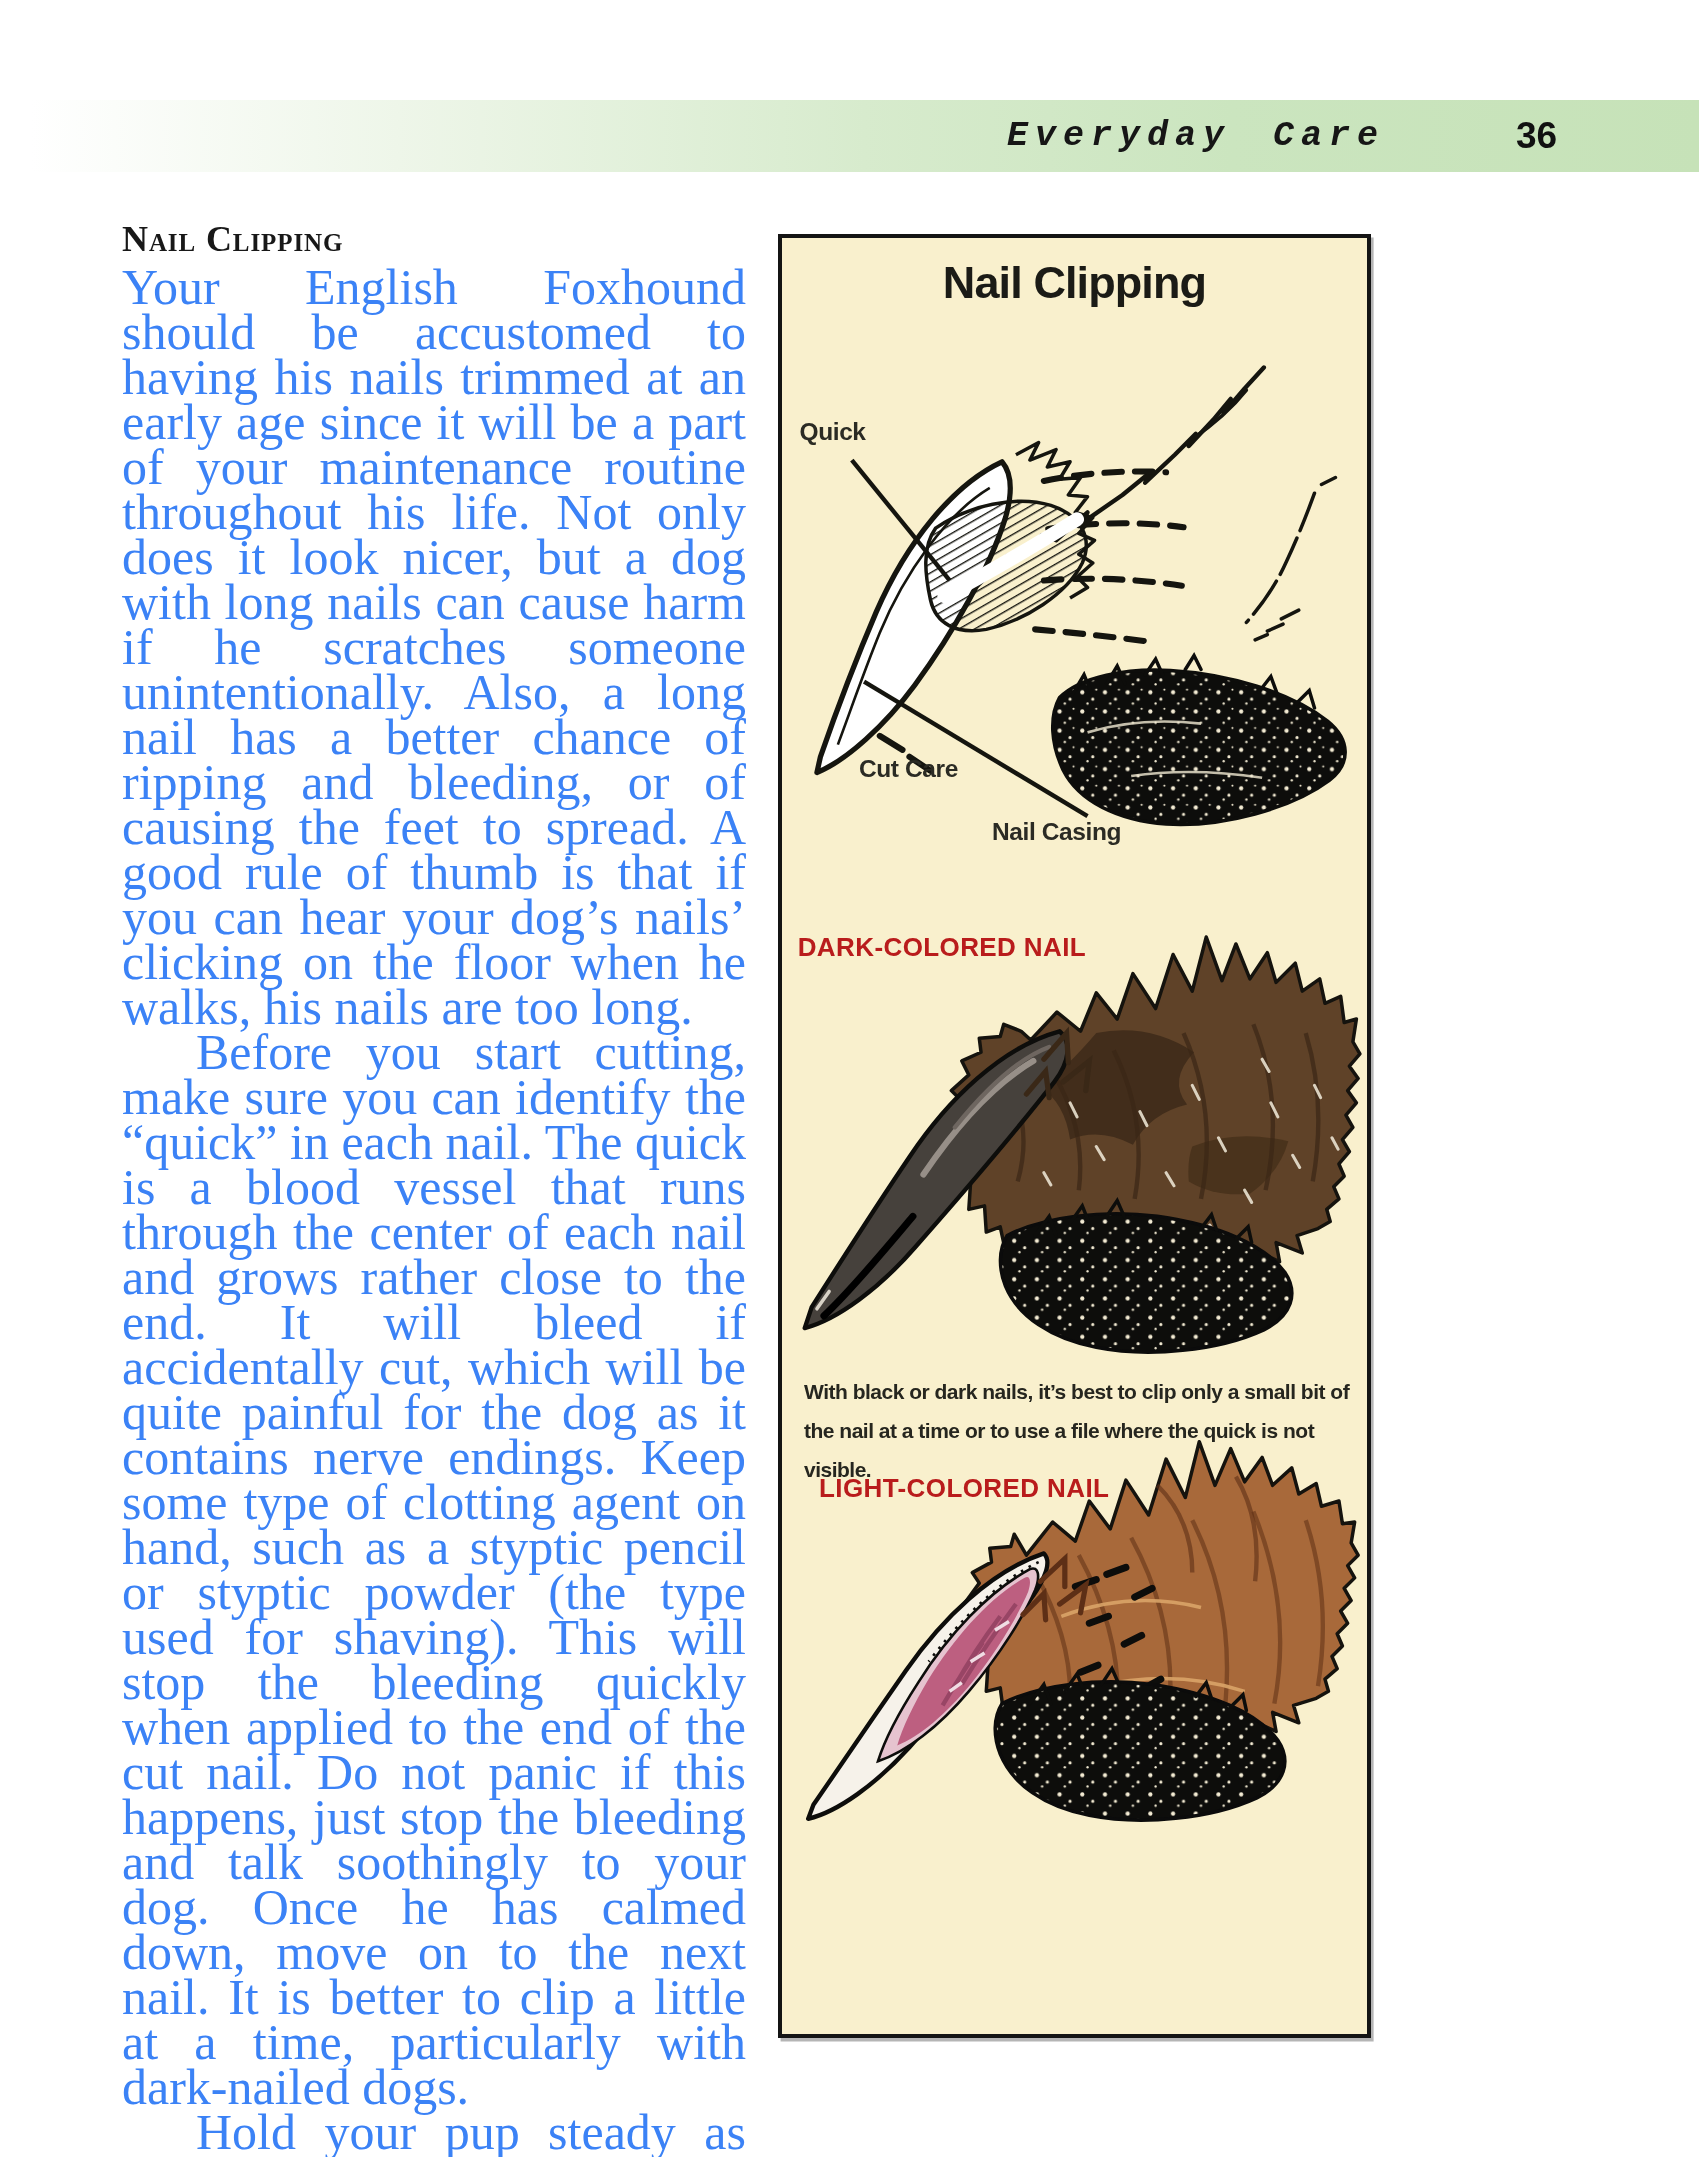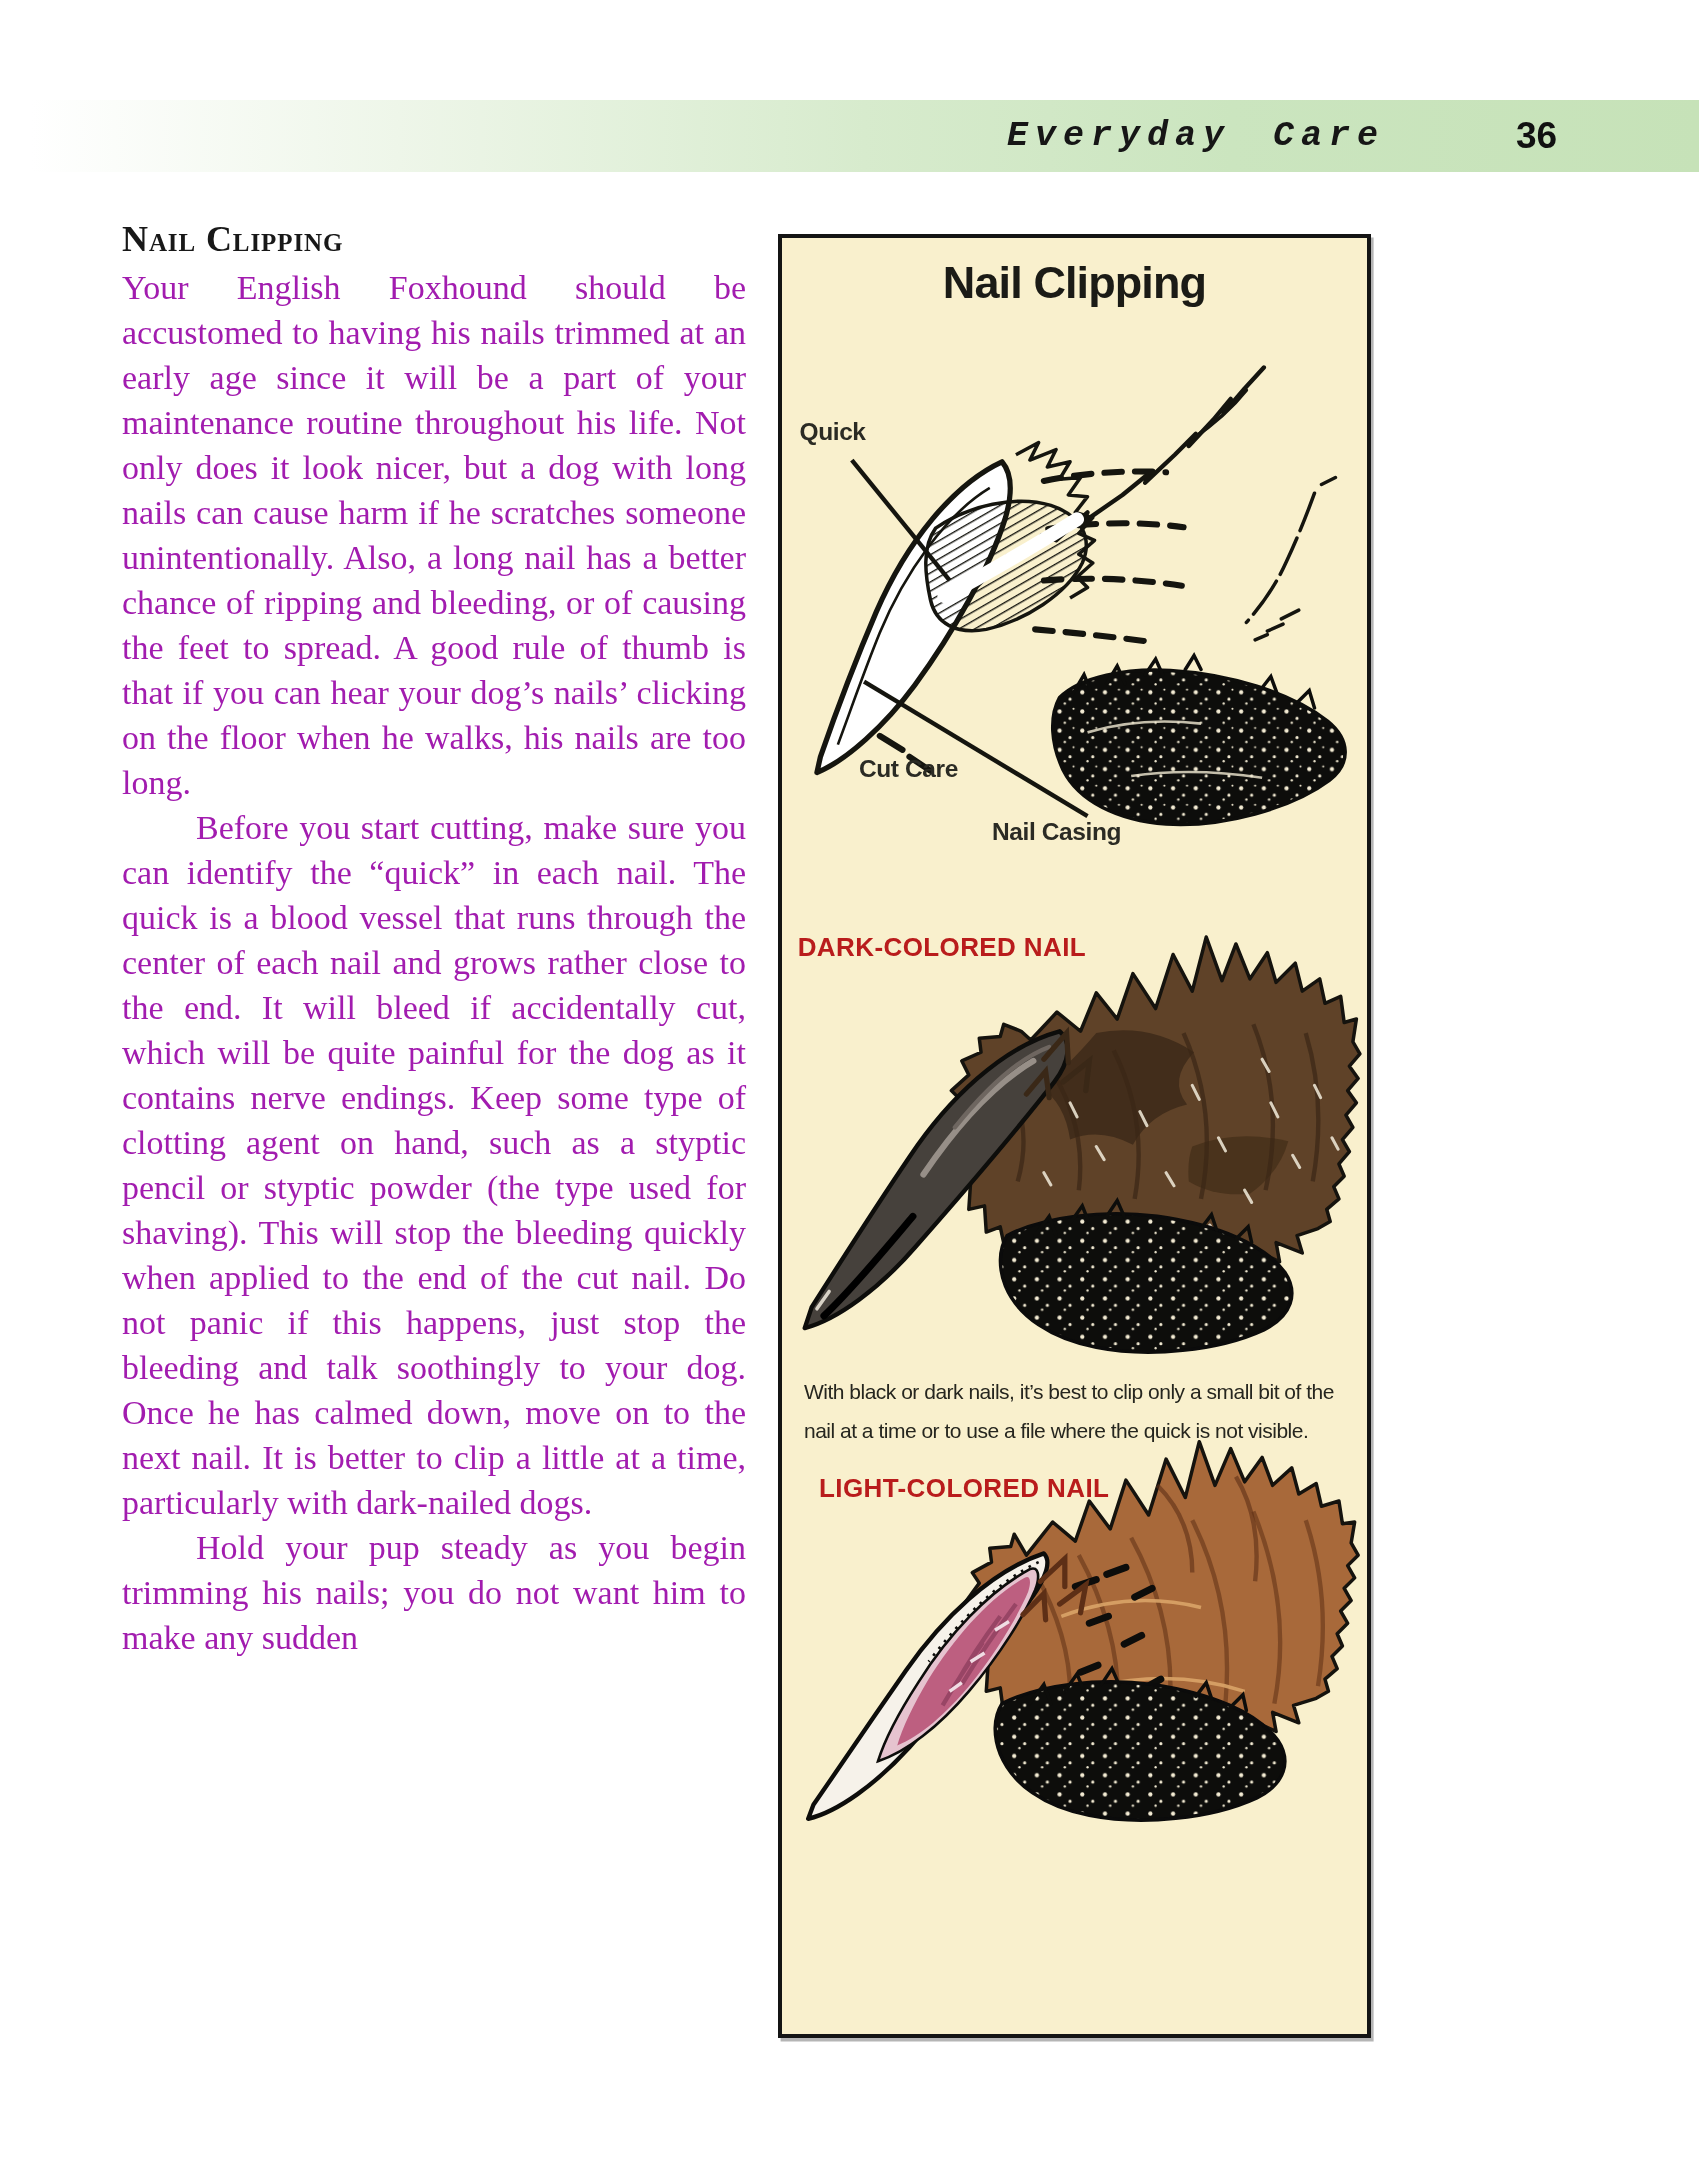--- a/index.html
+++ b/index.html
@@ -21,21 +21,21 @@
     position:absolute;left:1485px;top:0;height:72px;display:flex;align-items:center;
     font-family:"Liberation Sans",sans-serif;font-weight:700;font-size:37px;color:#111;
   }
   
   .article{position:absolute;left:122px;top:218px;width:624px;}
   .article h2{
     margin:0 0 5.2px 0;font-size:36px;font-weight:700;font-variant:small-caps;
     letter-spacing:0.9px;color:#181818;
   }
   .article p{
-    margin:0;font-size:34px;line-height:45px;text-align:justify;color:#a21caf;
+    margin:0;font-size:50px;line-height:45px;text-align:justify;color:#3b82f6;
   }
   .article p.indent{text-indent:74px;}
   
   .sidebar{
     position:absolute;left:778px;top:234px;width:593px;height:1804px;
     background:#f9f0cd;border:4.4px solid #141414;box-sizing:border-box;
     box-shadow:2.6px 3.5px 0 rgba(90,90,90,.45);
     font-family:"Liberation Sans",sans-serif;
   }
   .sidebar-title{
@@ -48,21 +48,21 @@
   #fig-dark{top:690px;height:437px;}
   #fig-light{top:1186px;height:402px;}
   .diagram-label{
     position:absolute;font-size:24.5px;font-weight:700;color:#2b2b24;letter-spacing:-0.4px;white-space:nowrap;
   }
   .nail-heading{
     position:absolute;font-size:26px;font-weight:700;color:#b91c1c;letter-spacing:0.4px;white-space:nowrap;
   }
   .caption{
     position:absolute;left:22px;width:546px;
-    font-size:21px;font-weight:400;line-height:39px;letter-spacing:-0.5px;color:#26261f;
+    font-size:21px;font-weight:700;line-height:39px;letter-spacing:-0.5px;color:#26261f;
   }
   #caption-dark{top:1134px;}
   #caption-light{top:1649px;}
 </style>
 </head>
 <body>
 
 <div class="page">
 
   <div class="header-bar">

